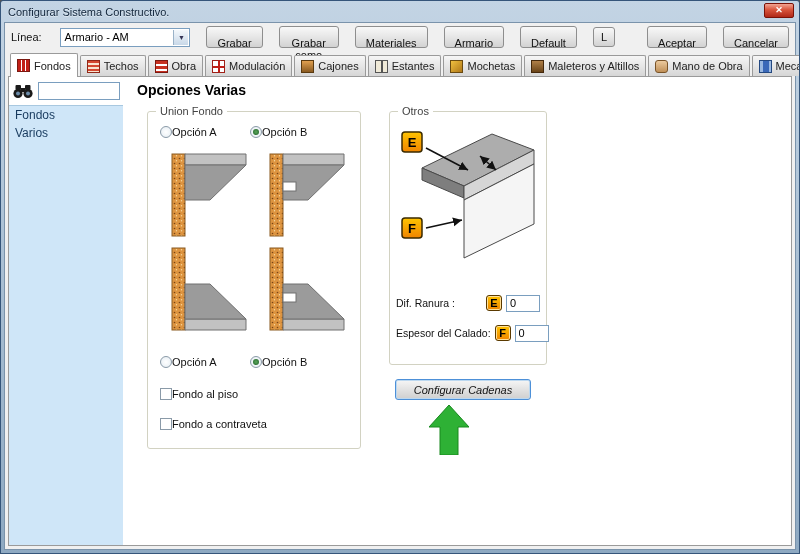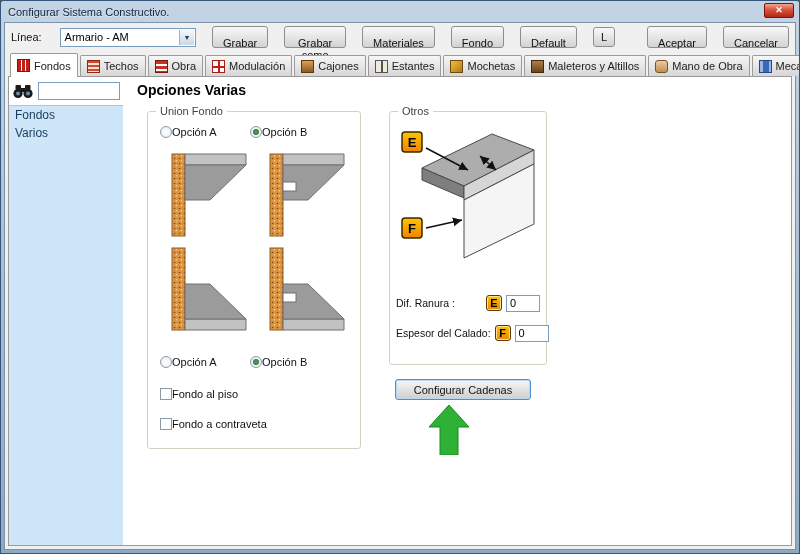--- a/index.html
+++ b/index.html
@@ -108,20 +108,21 @@
     background:linear-gradient(#ffc400,#ef8400); box-shadow:inset 0 0 0 1px #ffe09a;
     color:#000; font-weight:bold; font-size:11px; display:flex; align-items:center; justify-content:center;
   }
   .num { width:34px; height:17px; border:1px solid #7a9ebf; font-size:11px; padding:0 3px; font-family:"Liberation Sans", sans-serif; }
 
   .cfg-btn {
     position:absolute; left:272px; top:302px; width:136px; height:21px;
     font-size:11px; color:#111; background:linear-gradient(#f6f6f6,#e4e4e4 45%,#cfcfcf);
     border:1px solid #4d90d8; border-radius:3px; box-shadow:0 0 0 1px #bcd8f0 inset; cursor:pointer;
     font-family:"Liberation Sans", sans-serif;
+    font-style:italic;
   }
   .green-arrow { position:absolute; left:306px; top:328px; }
 
   svg text { font-family:"Liberation Sans", sans-serif; }
 </style>
 </head>
 <body>
 
 <div class="window">
   <div class="titlebar">
@@ -135,21 +136,21 @@
 
     <div class="toolbar">
       <span class="lbl">Línea:</span>
       <div class="combo">
         <span>Armario - AM</span>
         <span class="combo-arrow">▼</span>
       </div>
       <button class="btn">Grabar</button>
       <button class="btn">Grabar como</button>
       <button class="btn">Materiales</button>
-      <button class="btn">Fondo</button>
+      <button class="btn">Armario</button>
       <button class="btn">Default</button>
       <button class="btn btn-l">L</button>
       <span class="spacer"></span>
       <button class="btn">Aceptar</button>
       <button class="btn">Cancelar</button>
     </div>
 
     <div class="tabs">
       <div class="tab" data-selected="true">
         <span class="ticon i-fondos"></span>

